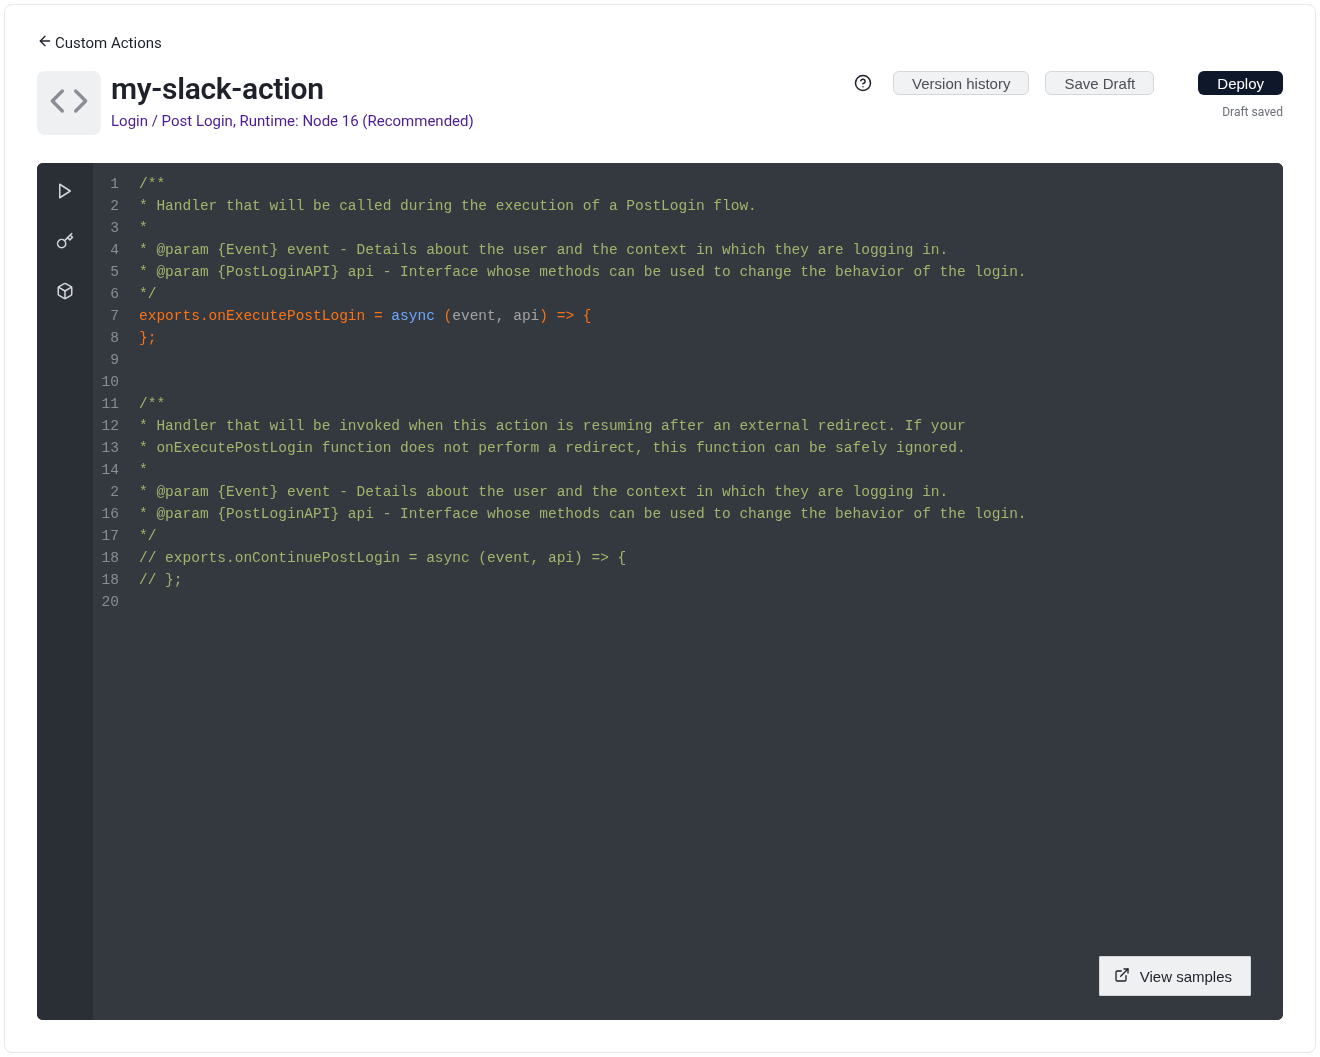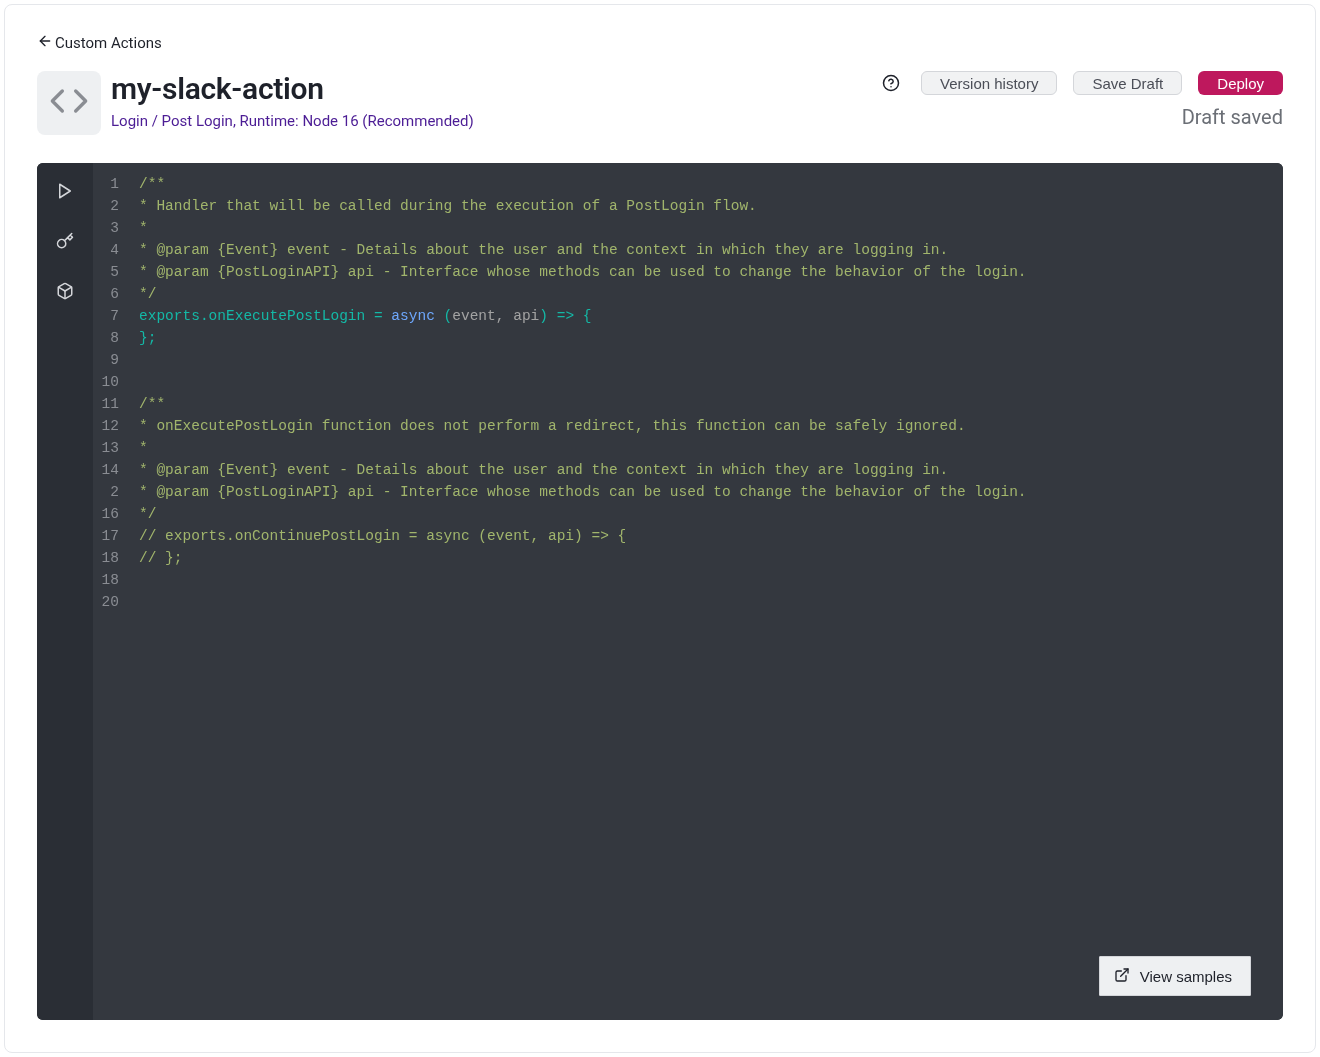--- a/index.html
+++ b/index.html
@@ -88,26 +88,27 @@
       align-items: center;
       justify-content: center;
       white-space: nowrap;
     }
     .btn-secondary {
       background: #f1f2f3;
       color: #4b4e57;
       border-color: #d4d6da;
     }
     .btn-primary {
-      background: #be185d;
+      background: #0f172a;
       color: #fff;
       font-weight: 500;
+      margin-left: 28px;
     }
     .draft-saved {
-      font-size: 20px;
+      font-size: 12px;
       color: #6b6f76;
     }
     .editor-outer {
       flex: 1;
       margin: 28px 32px 32px 32px;
       border-radius: 6px;
       overflow: hidden;
       display: flex;
       background: #2a2e35;
       position: relative;
@@ -145,21 +146,21 @@
       flex-shrink: 0;
     }
     .gutter div { height: 22px; }
     .code {
       padding: 10px 12px;
       flex: 1;
       overflow: hidden;
     }
     .code-line { height: 22px; white-space: pre; }
     .tk-comment { color: #a1b56c; }
-    .tk-plain { color: #14b8a6; }
+    .tk-plain { color: #f97316; }
     .tk-keyword { color: #6ea8fe; }
     .tk-param { color: #a3a3a3; }
     .view-samples {
       position: absolute;
       right: 32px;
       bottom: 24px;
       height: 40px;
       padding: 0 18px 0 14px;
       border-radius: 1px;
       background: #eef0f2;
@@ -268,20 +269,21 @@
           <div class="code-line"><span class="tk-comment">* Handler that will be called during the execution of a PostLogin flow.</span></div>
           <div class="code-line"><span class="tk-comment">*</span></div>
           <div class="code-line"><span class="tk-comment">* @param {Event} event - Details about the user and the context in which they are logging in.</span></div>
           <div class="code-line"><span class="tk-comment">* @param {PostLoginAPI} api - Interface whose methods can be used to change the behavior of the login.</span></div>
           <div class="code-line"><span class="tk-comment">*/</span></div>
           <div class="code-line"><span class="tk-plain">exports.onExecutePostLogin = </span><span class="tk-keyword">async</span><span class="tk-plain"> (</span><span class="tk-param">event, api</span><span class="tk-plain">) =&gt; {</span></div>
           <div class="code-line"><span class="tk-plain">};</span></div>
           <div class="code-line">&nbsp;</div>
           <div class="code-line">&nbsp;</div>
           <div class="code-line"><span class="tk-comment">/**</span></div>
+          <div class="code-line"><span class="tk-comment">* Handler that will be invoked when this action is resuming after an external redirect. If your</span></div>
           <div class="code-line"><span class="tk-comment">* onExecutePostLogin function does not perform a redirect, this function can be safely ignored.</span></div>
           <div class="code-line"><span class="tk-comment">*</span></div>
           <div class="code-line"><span class="tk-comment">* @param {Event} event - Details about the user and the context in which they are logging in.</span></div>
           <div class="code-line"><span class="tk-comment">* @param {PostLoginAPI} api - Interface whose methods can be used to change the behavior of the login.</span></div>
           <div class="code-line"><span class="tk-comment">*/</span></div>
           <div class="code-line"><span class="tk-comment">// exports.onContinuePostLogin = async (event, api) =&gt; {</span></div>
           <div class="code-line"><span class="tk-comment">// };</span></div>
           <div class="code-line">&nbsp;</div>
         </div>
 

